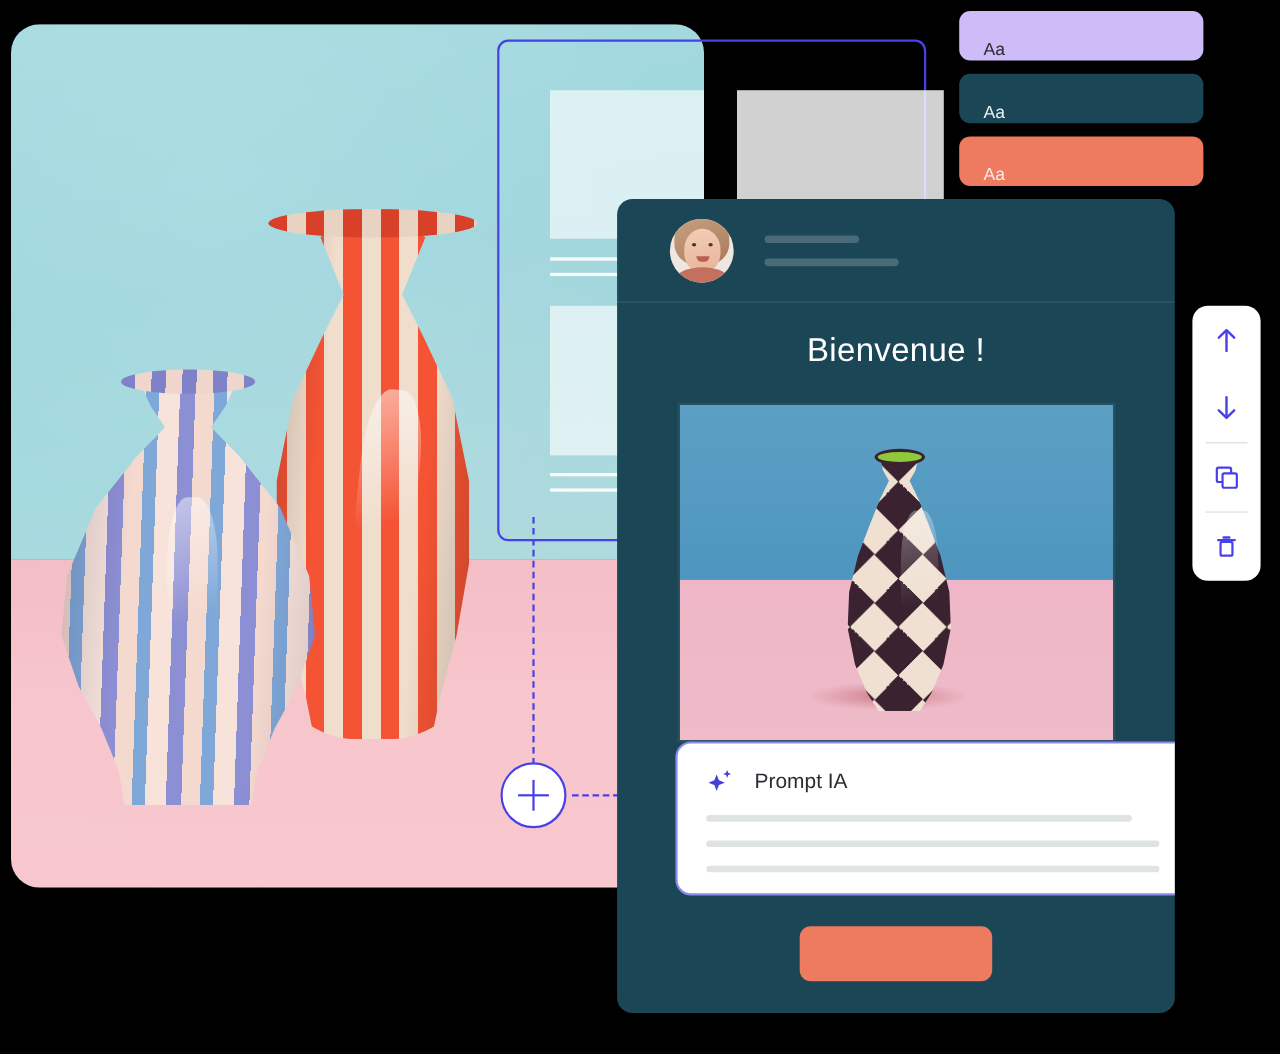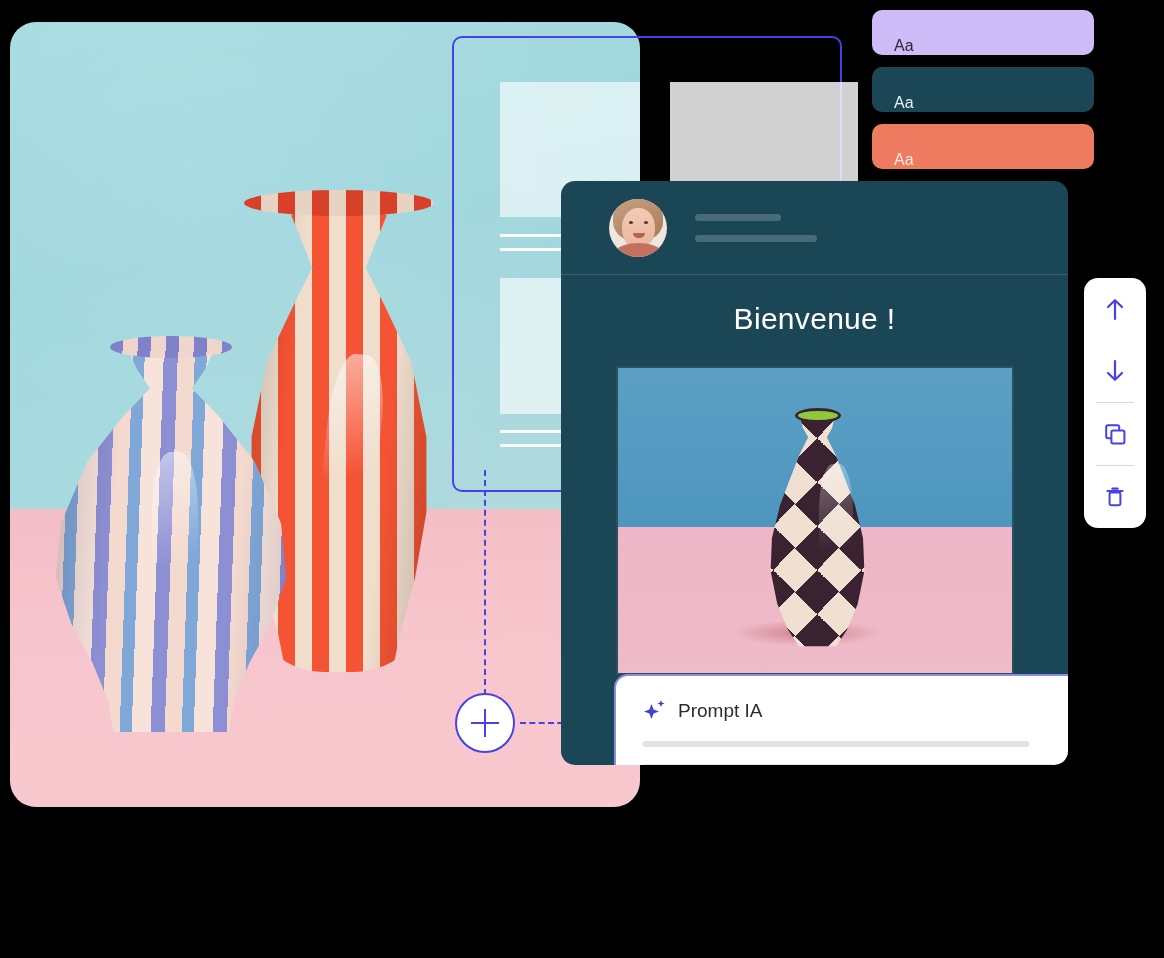--- a/index.html
+++ b/index.html
@@ -181,21 +181,21 @@
   }
   .tb-btn {
     width: 62px; height: 62px;
     display: flex; align-items: center; justify-content: center;
   }
   .tb-sep { width: 38px; height: 1px; background: #d9d9e4; }
 
   
   .ui-card {
     position: absolute; left: 561px; top: 181px;
-    width: 507px; height: 584px;
+    width: 507px; height: 740px;
     background: #1b4656;
     border-radius: 14px;
     overflow: hidden;
   }
   .card-head {
     height: 94px; display: flex; align-items: center; padding: 0 0 0 48px;
     border-bottom: 1px solid rgba(255,255,255,.13);
   }
   .avatar {
     width: 58px; height: 58px; border-radius: 50%;
@@ -274,21 +274,21 @@
   }
 
   
   .prompt-card {
     position: absolute; left: 53px; top: 493px;
     width: 468px; height: 140px;
     background: #fff; border: 2px solid #8b8ae8;
     border-radius: 14px;
     padding: 22px 26px;
   }
-  .prompt-head { display: flex; align-items: center; gap: 10px; }
+  .prompt-head { display: flex; align-items: center; gap: 18px; }
   .prompt-title { font-size: 19px; color: #2b2b33; font-weight: 500; }
   .p-line { height: 6px; border-radius: 3px; background: #dfe4e2; margin-top: 17px; }
 
   .cta {
     position: absolute; left: 166px; top: 661px;
     width: 175px; height: 50px; border-radius: 10px;
     background: #ee7a5f; border: none;
   }
 </style>
 </head>

